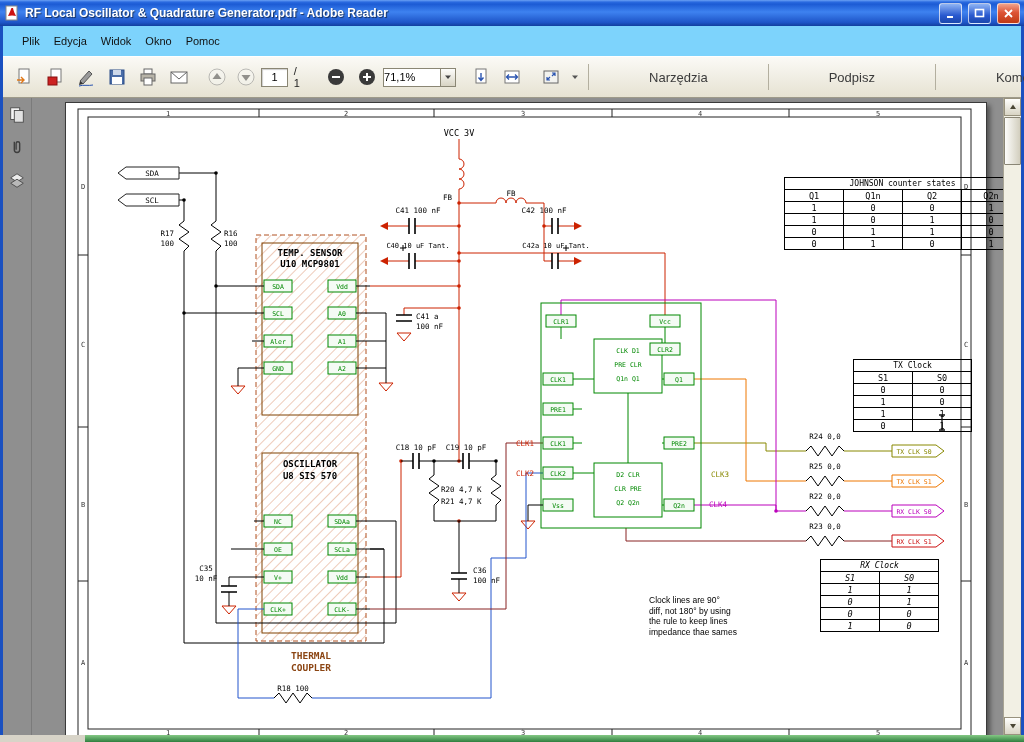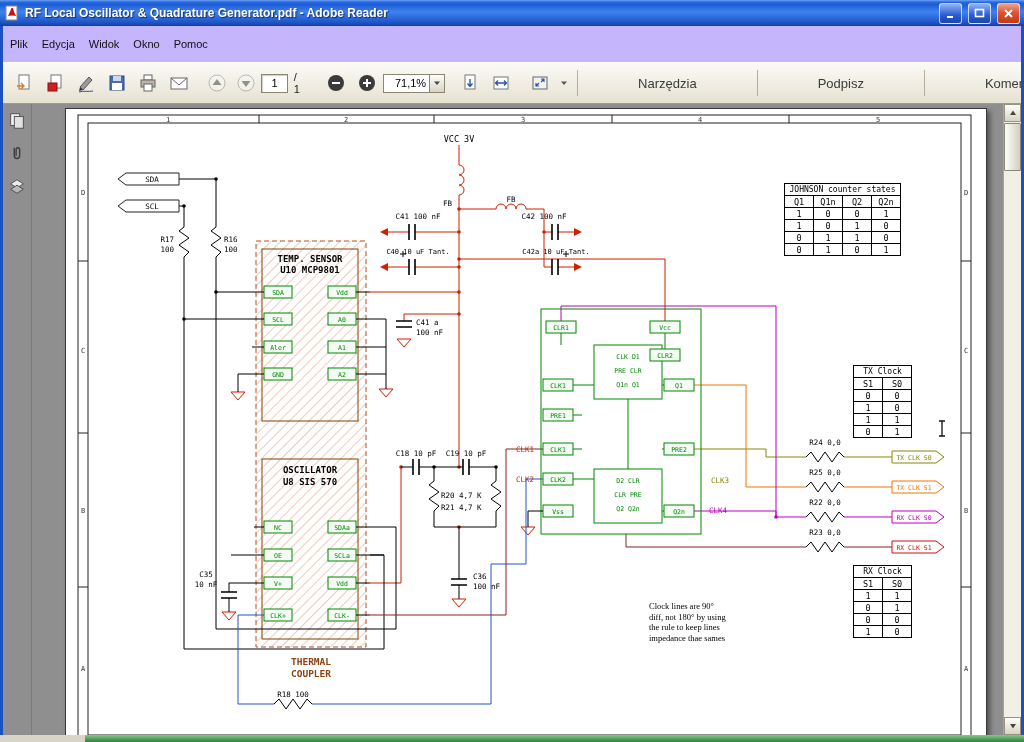--- a/index.html
+++ b/index.html
@@ -7,53 +7,53 @@
   .window{width:1024px;height:742px;display:flex;flex-direction:column;}
   
   .titlebar{height:26px;background:linear-gradient(180deg,#6ba1f4 0%,#2a6ae0 8%,#1c5bd4 16%,#3e82f0 46%,#1e55c8 86%,#123f9e 100%);display:flex;align-items:center;padding:0 4px;gap:5px;}
   .appicon{width:16px;height:16px;flex:none;}
   .title-text{color:#fff;font-weight:bold;font-size:12px;text-shadow:1px 1px 1px rgba(0,0,0,.6);flex:1;white-space:nowrap;overflow:hidden;}
   .winbtn{width:21px;height:19px;border-radius:3px;border:1px solid rgba(255,255,255,.7);display:flex;align-items:center;justify-content:center;margin-left:1px;}
   .winbtn.minb,.winbtn.maxb{background:linear-gradient(180deg,#8fb4f4,#2a5ad0 60%,#1c46ac);}
   .winbtn.closeb{background:linear-gradient(180deg,#f2a28a,#dd5436 45%,#c03a14);}
   
   .bodyfrm{flex:1;border-left:3px solid #1a50c0;border-right:3px solid #1a50c0;display:flex;flex-direction:column;background:#ECE9D8;min-height:0;}
-  .menubar{height:36px;display:flex;align-items:center;font-size:11px;color:#111;padding-left:0;background:#c4b5fd;}
+  .menubar{height:30px;display:flex;align-items:center;font-size:11px;color:#111;padding-left:12px;background:#7dd3fc;}
   .menu-item{padding:2px 7px;}
   .toolbar{height:40px;border-top:1px solid #fff;border-bottom:1px solid #9e9a8a;background:linear-gradient(180deg,#FBFAF6,#E6E2D2);display:flex;align-items:center;padding:0 6px;}
   .tbgrp{display:flex;align-items:center;gap:2px;}
   .tbtn{width:27px;height:27px;display:flex;align-items:center;justify-content:center;border:1px solid transparent;border-radius:2px;}
   .sep{width:1px;height:26px;background:#b3af9f;margin:0 5px;}
   .pagebox{width:26px;height:17px;background:#fff;border:1px solid #8a8674;box-shadow:inset 1px 1px 1px #ccc;font-size:11px;text-align:center;line-height:17px;color:#000;}
   .pagetotal{font-size:11px;color:#222;margin:0 6px 0 4px;}
   .zoombox{height:17px;background:#fff;border:1px solid #8a8674;display:flex;align-items:center;}
-  .zoomval{width:42px;font-size:11px;text-align:right;padding-right:3px;color:#000;}
+  .zoomval{width:42px;font-size:11px;text-align:left;padding-right:14px;color:#000;}
   .zoomdrop{width:14px;height:17px;border-left:1px solid #8a8674;background:linear-gradient(180deg,#fdfdfb,#d8d4c4);display:flex;align-items:center;justify-content:center;}
   .tb-right{margin-left:auto;display:flex;align-items:center;height:100%;gap:39px;}
   .tb-label{font-size:13px;color:#3b3b3b;padding:0 16px;}
   
   .content{flex:1;display:flex;overflow:hidden;min-height:0;}
   .sidebar{width:28px;background:#8f8f8f;border-right:1px solid #7b7b7b;display:flex;flex-direction:column;align-items:center;padding-top:8px;gap:15px;flex:none;}
   .docarea{flex:1;position:relative;background:#8f8f8f;overflow:hidden;}
   .pdfpage{position:absolute;left:33px;top:4px;width:920px;height:640px;background:#ffffff;border:1px solid #3a3a3a;box-shadow:3px 3px 5px rgba(0,0,0,.45);}
   .vscroll{width:17px;background:#F2F0E4;border-left:1px solid #a8a494;display:flex;flex-direction:column;flex:none;}
   .sbtn{height:16px;background:linear-gradient(180deg,#fffffd,#D8D4C4);border:1px solid #98927e;display:flex;align-items:center;justify-content:center;flex:none;}
   .sthumb{height:46px;margin:1px 0;background:linear-gradient(90deg,#fdfdfb,#D2CEBE);border:1px solid #8a8676;border-radius:1px;}
   .strack{flex:1;}
   .sliver{height:7px;display:flex;flex:none;}
   .sliver-l{width:85px;background:#D8D4C8;}
   .sliver-r{flex:1;background:linear-gradient(180deg,#84c884,#2f7f3f);}
   
   .schtable{position:absolute;border-collapse:collapse;font-family:"DejaVu Sans Mono",monospace;font-size:8.5px;color:#000;background:transparent;}
-  .schtable td{border:1px solid #000;text-align:center;padding:0 2px;height:11px;min-width:24px;}
+  .schtable td{border:1px solid #000;text-align:center;padding:0 17px;height:11px;min-width:24px;}
   .schtable td.ttl{font-size:8px;}
   .titleblock{position:absolute;left:714px;top:588px;border-collapse:collapse;font-family:"DejaVu Sans Mono",monospace;color:#000;}
   .titleblock td{border:1px solid #000;padding:1px 3px;font-size:7.5px;white-space:nowrap;}
   .titleblock td.small{font-size:6.5px;}
-  .note{position:absolute;left:583px;top:492px;font-family:Liberation Serif, serif;font-size:8.5px;line-height:10.5px;color:#000;}
+  .note{position:absolute;left:583px;top:492px;font-family:Liberation Sans, sans-serif;font-size:8.5px;line-height:10.5px;color:#000;}
   .quad{position:absolute;left:540px;top:66px;width:180px;text-align:center;font-family:"DejaVu Serif",serif;font-weight:bold;font-size:10px;line-height:12px;color:#000;}
   .u13{position:absolute;left:495px;top:144px;width:270px;text-align:center;font-family:"DejaVu Sans Mono",monospace;font-weight:bold;font-size:8px;line-height:11px;color:#000;}
   .cursorov{position:absolute;left:905px;top:316px;}
   svg text{font-family:"DejaVu Sans Mono",monospace;}
 </style>
 </head>
 <body>
 
 <div class="window">
 
@@ -583,21 +583,21 @@
                   <td>1</td>
                 </tr>
             <tr>
                   <td>0</td>
                   <td>1</td>
                 </tr>
           </tbody>
             </table>
 
           
-          <table class="schtable" style="left:787px;top:456px;">
+          <table class="schtable" style="left:754px;top:456px;font-style:italic;">
             <tbody>
                 <tr>
                   <td colspan="2" class="ttl">RX Clock</td>
                 </tr>
             <tr>
               <td>S1</td>
               <td>S0</td>
             </tr>
             <tr>
                   <td>1</td>

